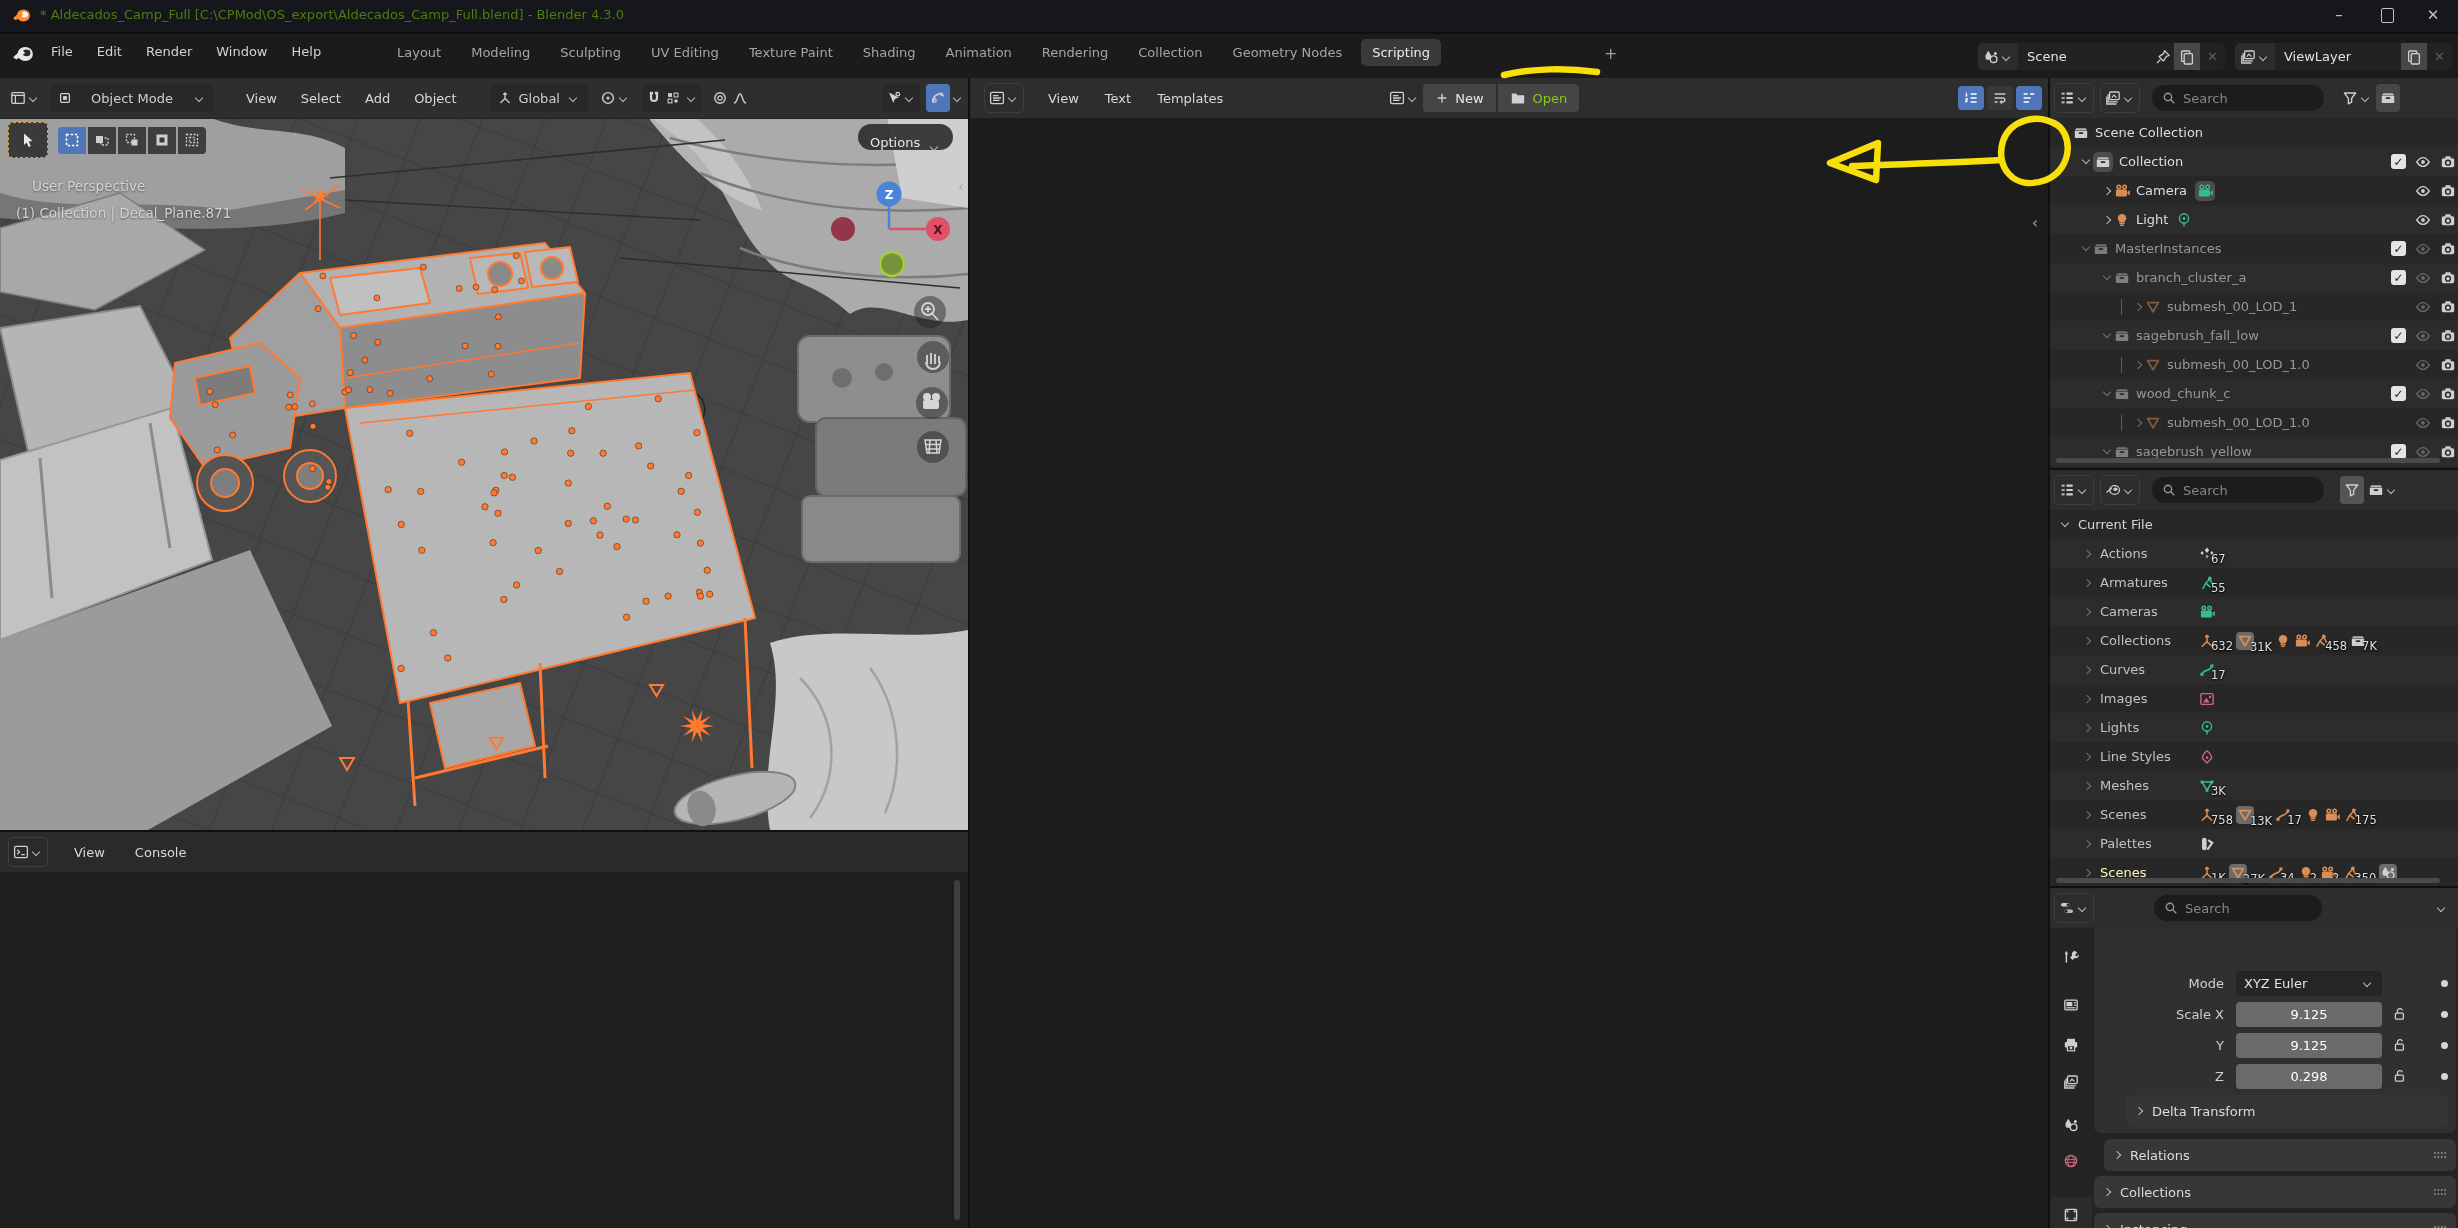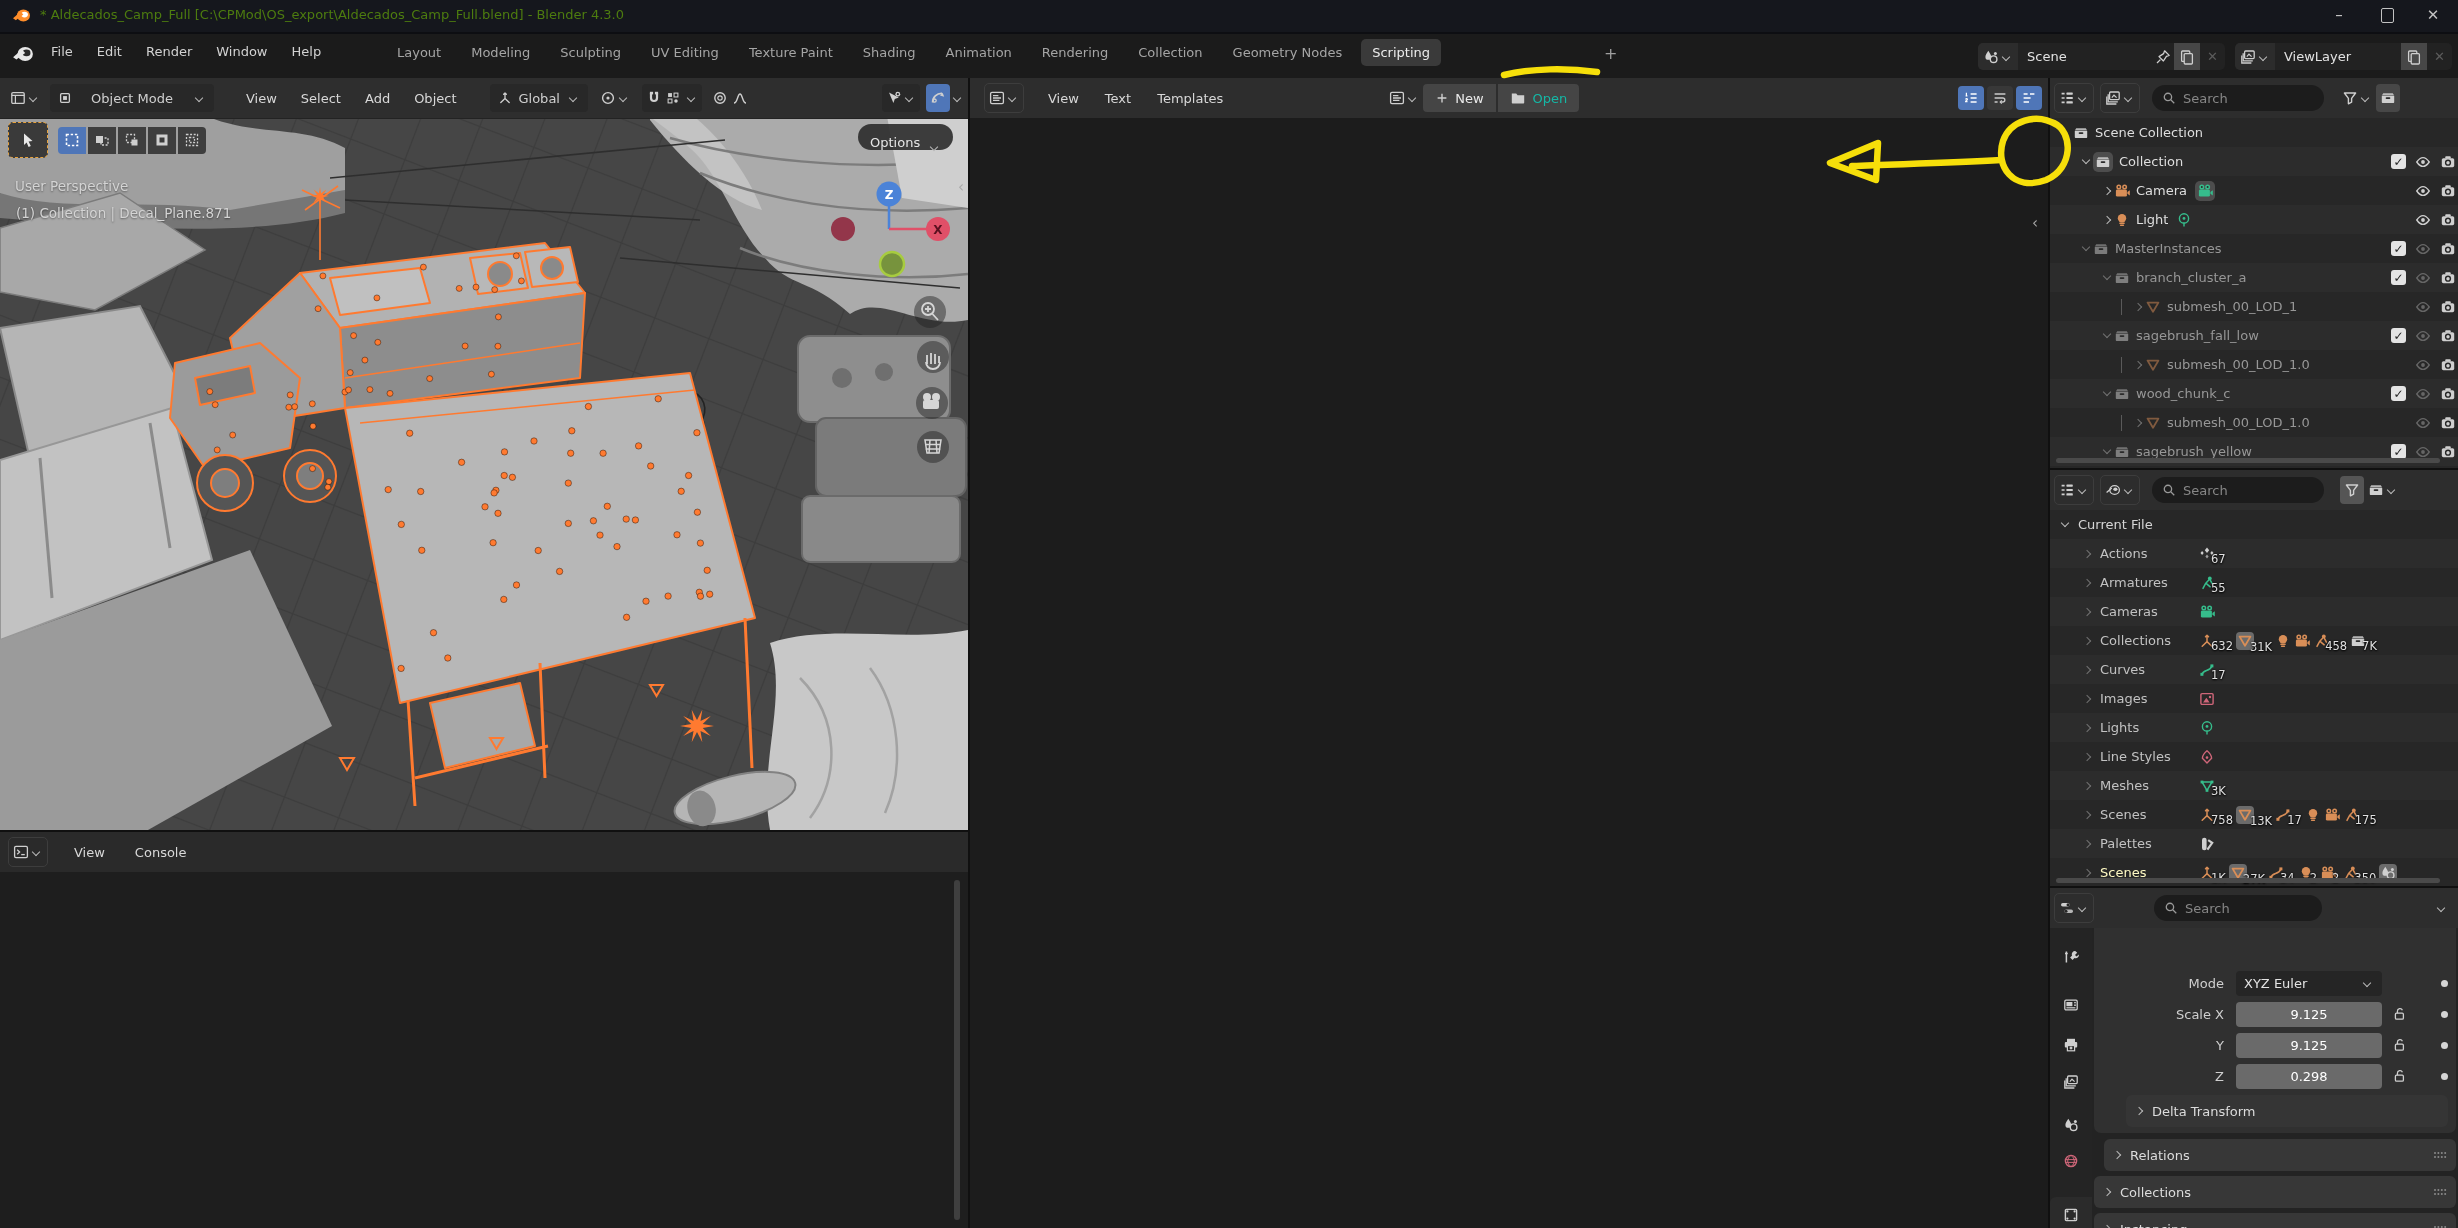--- a/index.html
+++ b/index.html
@@ -583,21 +583,21 @@
             </svg>
           </span>
       </span>
     </div>
 
     <span class="abs flex pill" style="left:858px;top:46px;height:26px;padding:0 12px;gap:7px">
       <span style="color:#e6e6e6">Options</span>
         <i class="chev sm" style="transform:rotate(45deg)"></i>
     </span>
 
-    <span class="ovtext" style="left:15px;top:100px">User Perspective</span>
+    <span class="ovtext" style="left:32px;top:100px">User Perspective</span>
     <span class="ovtext" style="left:16px;top:127px">(1) Collection | Decal_Plane.871</span>
     <span class="collapse-arrow" style="right:4px;top:100px">‹</span>
   </div>
 
   <div id="console" class="abs">
     <div class="ehdr" style="background:#2a2a2a">
       <span class="hbtn" style="margin-left:8px;border:1px solid #3d3d3d;border-radius:5px">
           <svg class="ic wh" viewBox="0 0 16 16">
             <rect x="1.6" y="2.4" width="12.8" height="11.2" rx="1.4" fill="none" stroke="currentColor" stroke-width="1.3"></rect>
             <path d="M4.2 5.8 6.6 8 4.2 10.2" fill="none" stroke="currentColor" stroke-width="1.3"></path>
@@ -637,21 +637,21 @@
       <span class="hbtn" style="background:#454545;border-radius:4px 0 0 4px;padding:0 12px;gap:6px">
         <svg class="ic wh ic14" viewBox="0 0 16 16">
             <path d="M8 3v10M3 8h10" stroke="currentColor" stroke-width="1.6"></path>
           </svg>
           <span style="color:#eaeaea">New</span>
       </span>
       <span class="hbtn" style="background:#454545;border-radius:0 4px 4px 0;margin-left:2px;padding:0 12px;gap:7px">
         <svg class="ic wh" viewBox="0 0 16 16">
             <path d="M1.8 3.4h4.4l1.4 1.8h6.6v7.4c0 .6-.4 1-1 1H2.8c-.6 0-1-.4-1-1Z" fill="currentColor"></path>
           </svg>
-          <span style="color:#14b8a6">Open</span>
+          <span style="color:#84cc16">Open</span>
       </span>
       <span style="flex:1"></span>
       <span class="ttog on">
           <svg class="ic " viewBox="0 0 16 16">
             <path d="M7.6 4h6M7.6 8h6M7.6 12h6" stroke="currentColor" stroke-width="1.5"></path>
             <path d="M3.4 2.8v3M2.6 5.8h1.8" stroke="currentColor" stroke-width="1.2" fill="none"></path>
             <path d="M2.6 9.4c0-1 1.8-1.2 1.8 0 0 .8-1.8 1.2-1.8 2.2h1.9" fill="none" stroke="currentColor" stroke-width="1.2"></path>
           </svg>
         </span>
       <span class="ttog" style="margin-left:3px">

